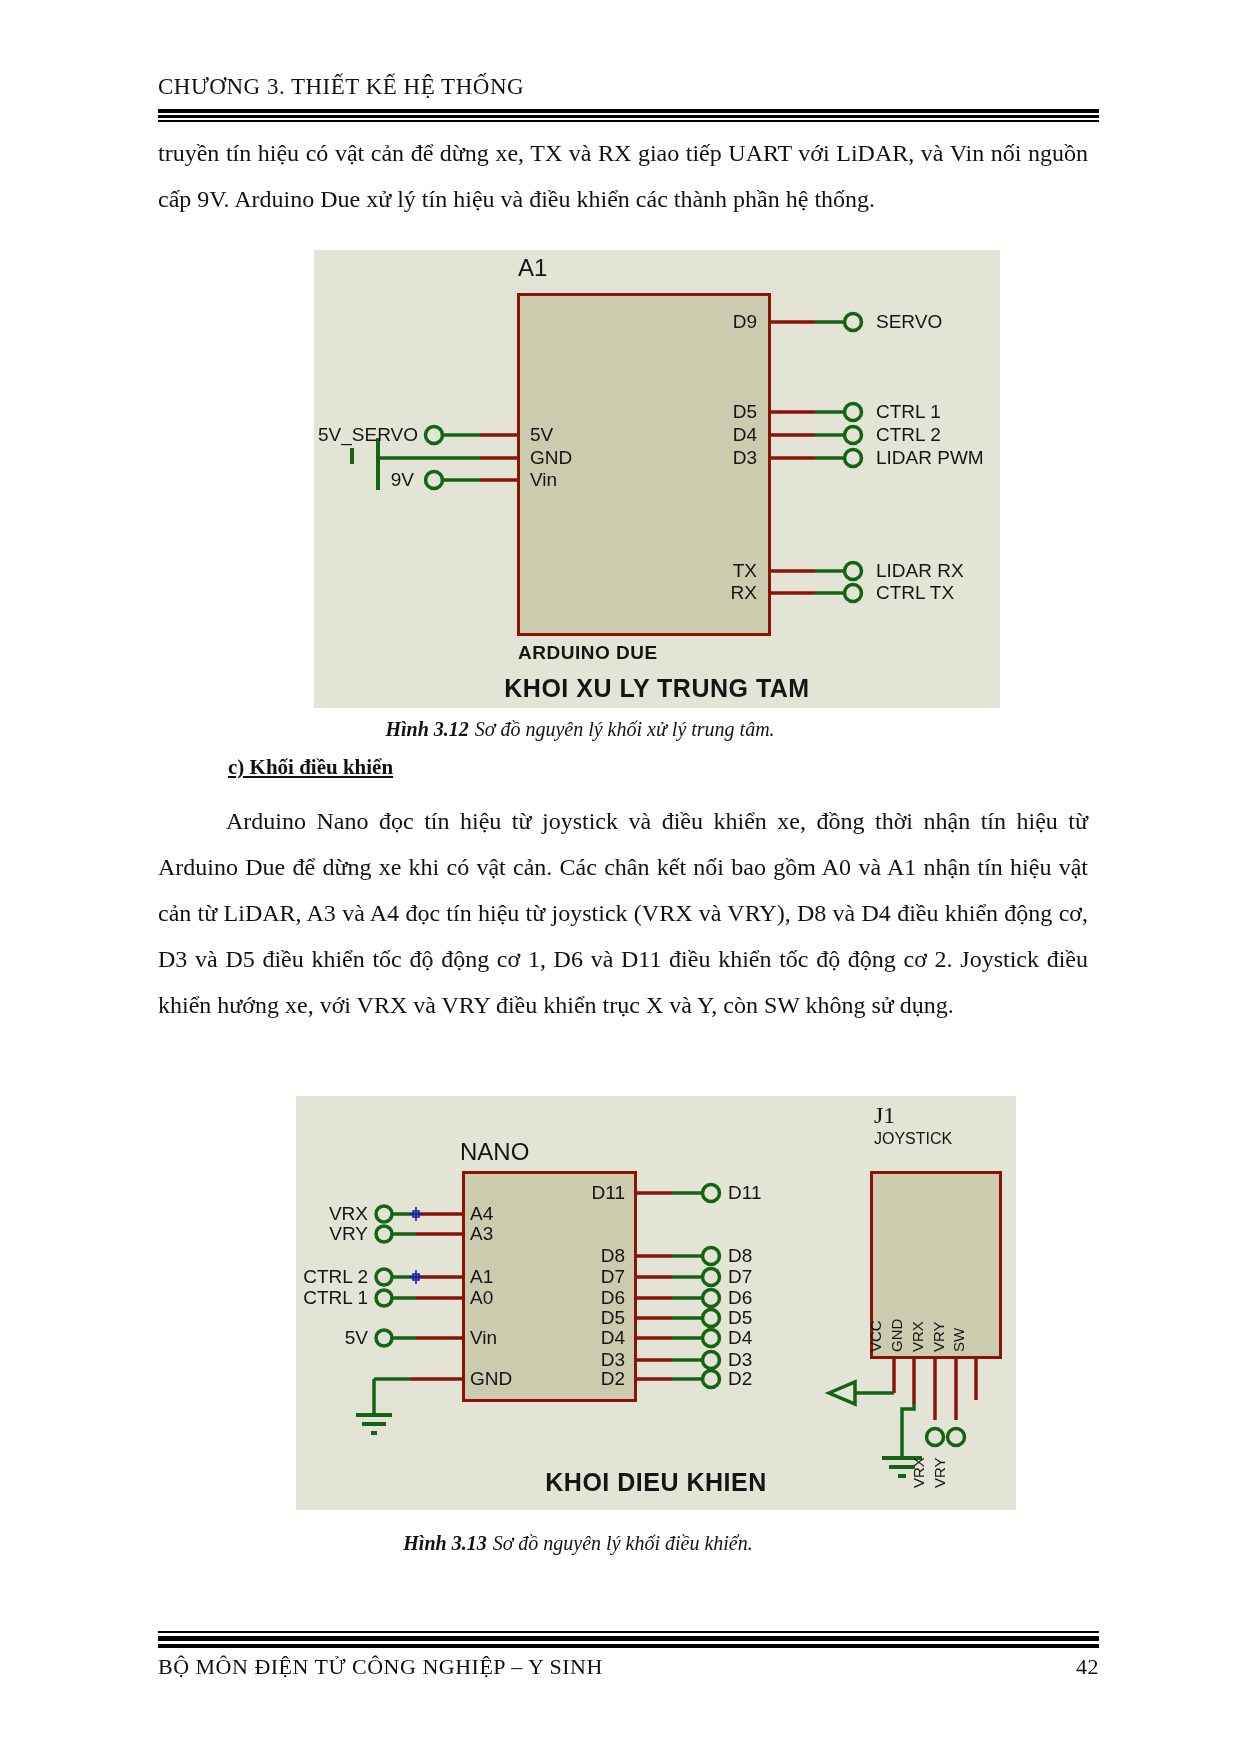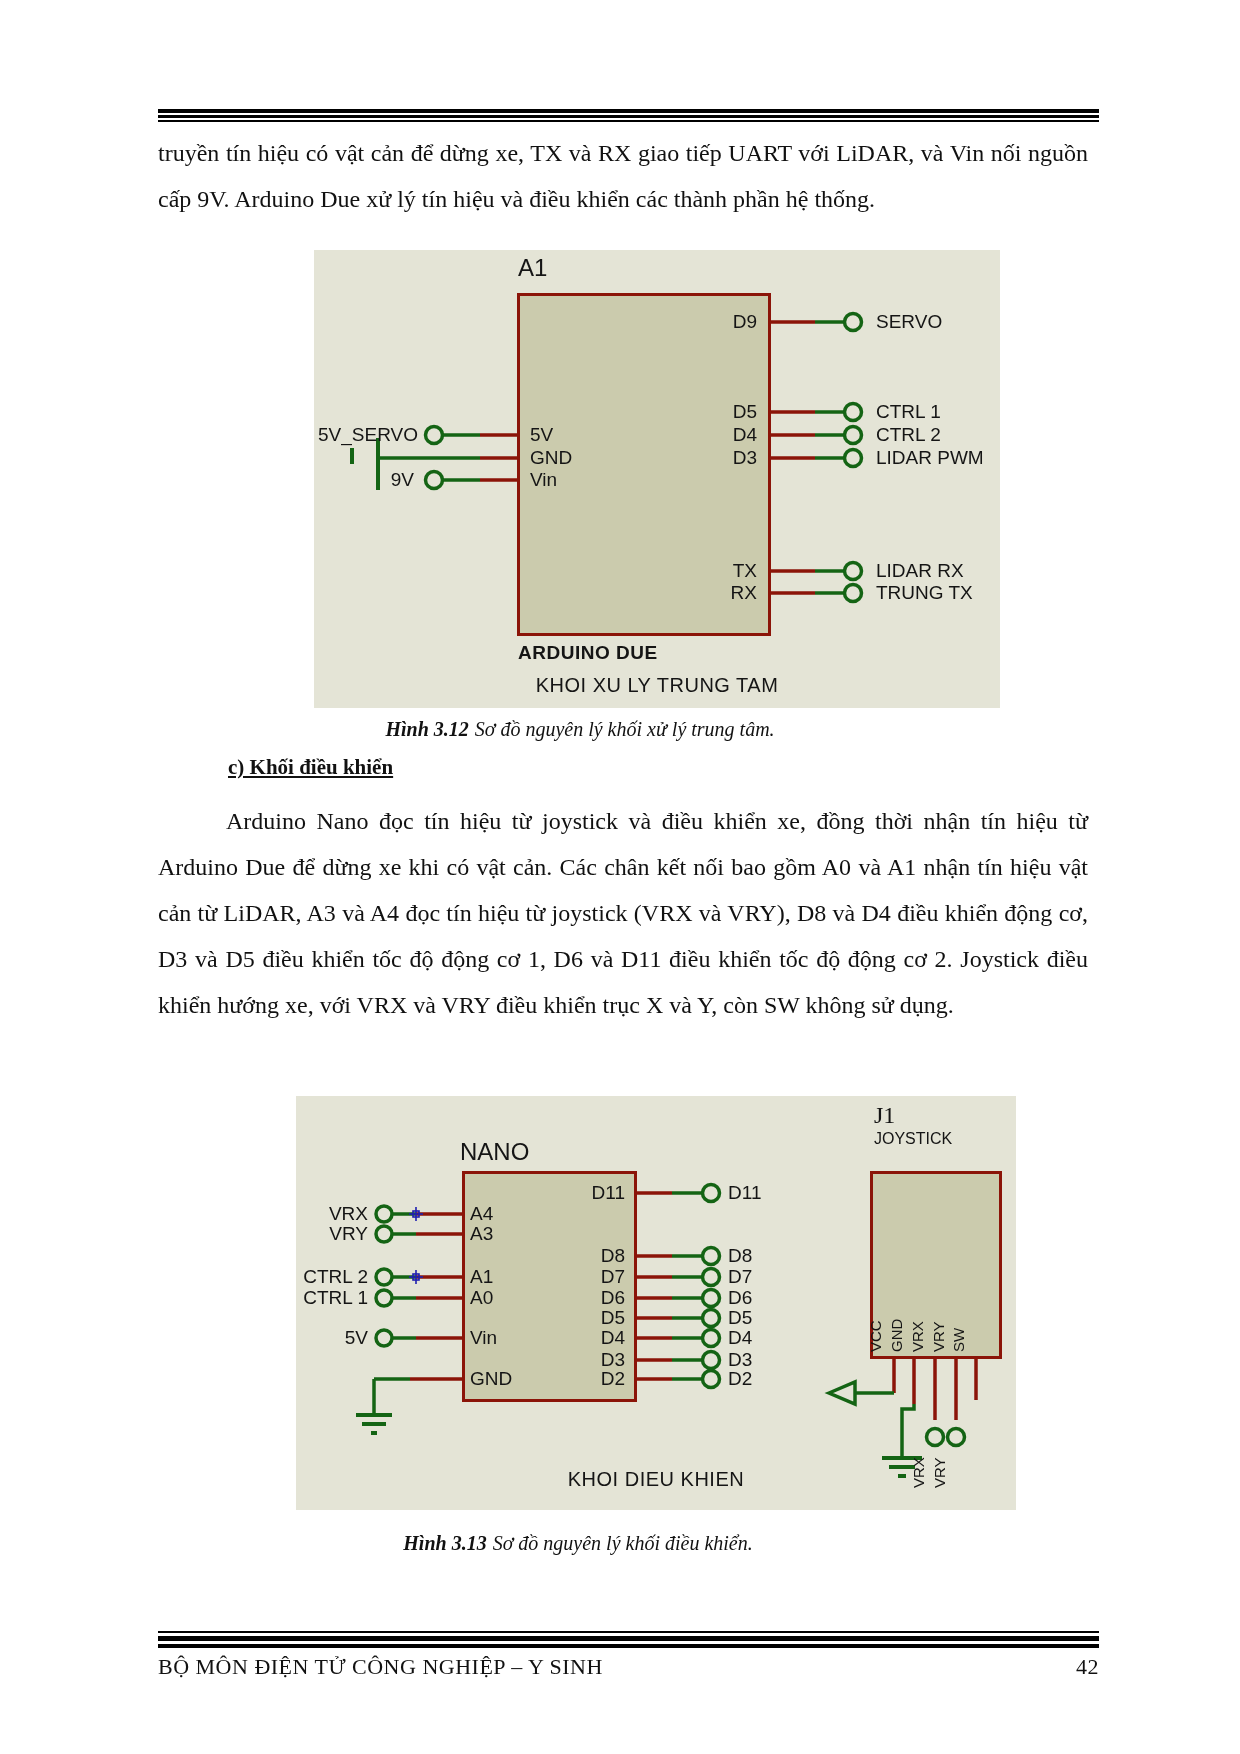--- a/index.html
+++ b/index.html
@@ -58,35 +58,36 @@
   .fig span{position:absolute;font-family:"Liberation Sans",sans-serif;color:#151515;white-space:nowrap;}
   .chip{position:absolute;box-sizing:border-box;background:var(--chip-fill);border:3px solid var(--chip-border);}
   .chip1{left:203px;top:43px;width:254px;height:343px;}
   .chip2{left:166px;top:75px;width:175px;height:231px;}
   .joy-box{left:574px;top:75px;width:132px;height:188px;}
   .ref-label{font-size:24px;}
   .sub-label{font-size:16px;}
   .pin{font-size:19px;line-height:21px;}
   .pin.ra{text-align:center;}
   .chip-name{font-size:19px;letter-spacing:.5px;}
-  .fig-title{left:0;right:0;text-align:center;font-size:20px;font-weight:normal;
+  .fig-title{left:0;right:0;text-align:center;font-size:25px;font-weight:bold;
              color:var(--title-red);letter-spacing:.5px;}
   .vlabel{font-size:15px;line-height:17px;transform:rotate(-90deg);transform-origin:0 100%;}
   
   line.wr{stroke:var(--wire-red);stroke-width:3.5;}
   line.wg,polyline.wg,polygon.wg{stroke:var(--wire-green);stroke-width:3.5;fill:none;}
   line.wg4{stroke:var(--wire-green);stroke-width:4;}
   circle.term{stroke:var(--wire-green);stroke-width:3.5;fill:var(--diagram-background);}
   .jx{stroke:var(--junction-blue);stroke-width:1.6;fill:none;}
 </style>
 </head>
 <body>
 
 <div class="page">
 
+  <div class="header-title">CHƯƠNG 3. THIẾT KẾ HỆ THỐNG</div>
   <div class="rule hr1"></div>
   <div class="rule hr2"></div>
   <div class="rule hr3"></div>
 
   <p class="body-par p1">truyền tín hiệu có vật cản để dừng xe, TX và RX giao tiếp UART với LiDAR, và Vin nối nguồn cấp 9V. Arduino Due xử lý tín hiệu và điều khiển các thành phần hệ thống.</p>
 
   <div class="fig fig1">
     <svg width="686" height="458" viewBox="0 0 686 458">
 
       <g>
@@ -138,21 +139,21 @@
     <span class="pin ra" style="right:243px;top:174px;">D4</span>
     <span class="pin ra" style="right:243px;top:197px;">D3</span>
     <span class="pin ra" style="right:243px;top:310px;">TX</span>
     <span class="pin ra" style="right:243px;top:332px;">RX</span>
 
     <span class="pin" style="left:562px;top:61px;">SERVO</span>
     <span class="pin" style="left:562px;top:151px;">CTRL 1</span>
     <span class="pin" style="left:562px;top:174px;">CTRL 2</span>
     <span class="pin" style="left:562px;top:197px;">LIDAR PWM</span>
     <span class="pin" style="left:562px;top:310px;">LIDAR RX</span>
-    <span class="pin" style="left:562px;top:332px;">TRUNG TX</span>
+    <span class="pin" style="left:562px;top:332px;">CTRL TX</span>
 
     <span class="pin" style="right:582px;top:174px;">5V_SERVO</span>
     <span class="pin" style="right:586px;top:219px;">9V</span>
 
     <span class="chip-name" style="left:204px;top:392px;font-weight:bold;">ARDUINO DUE</span>
     <span class="fig-title" style="top:424px;">KHOI XU LY TRUNG TAM</span>
   </div>
 
   <div class="caption cap1">
     <span class="cap-label">Hình 3.12</span><span>Sơ đồ nguyên lý khối xử lý trung tâm.</span>

